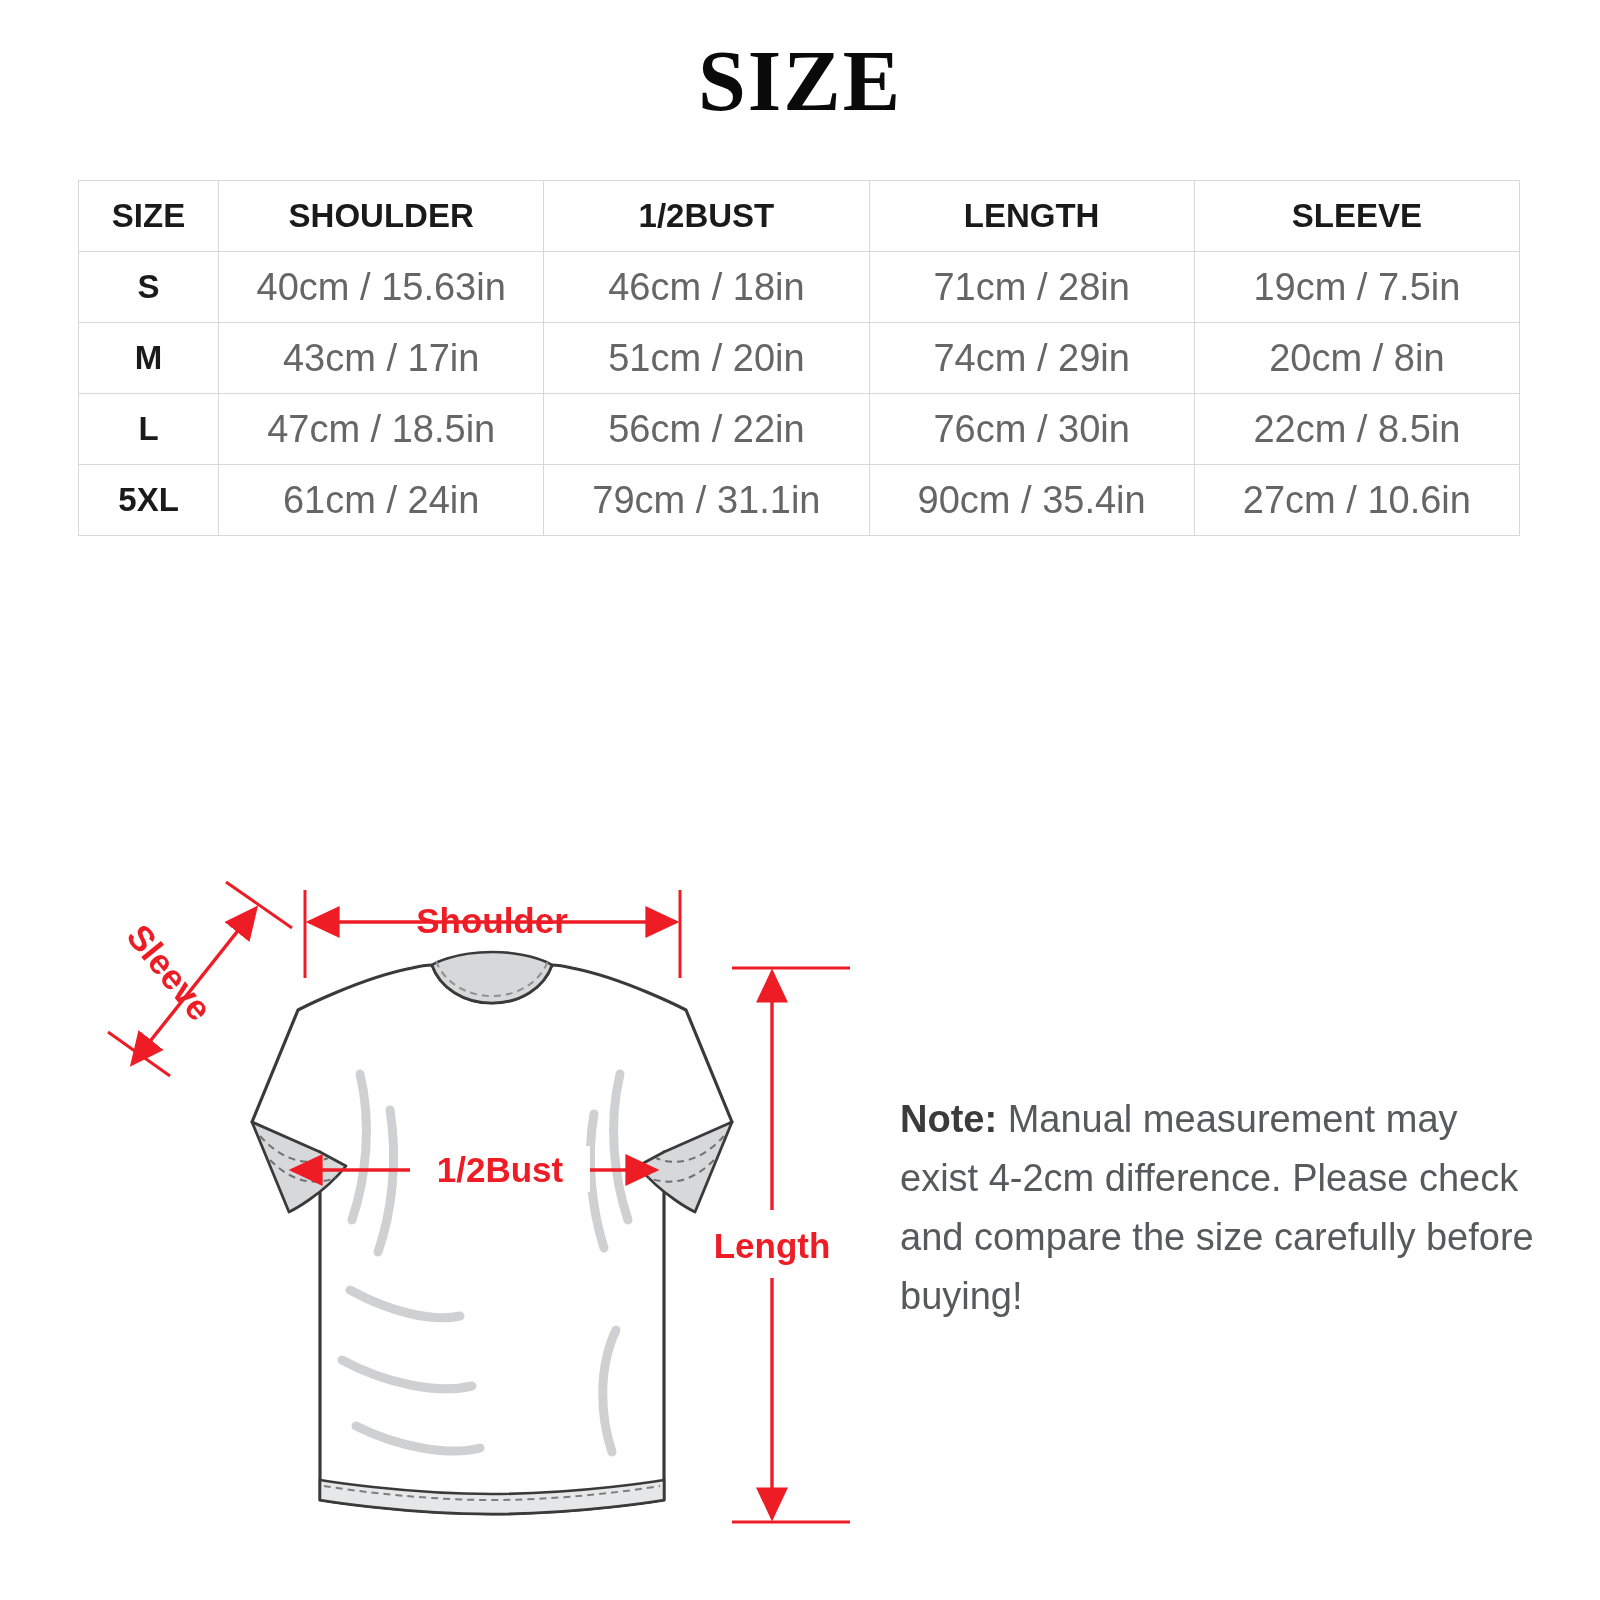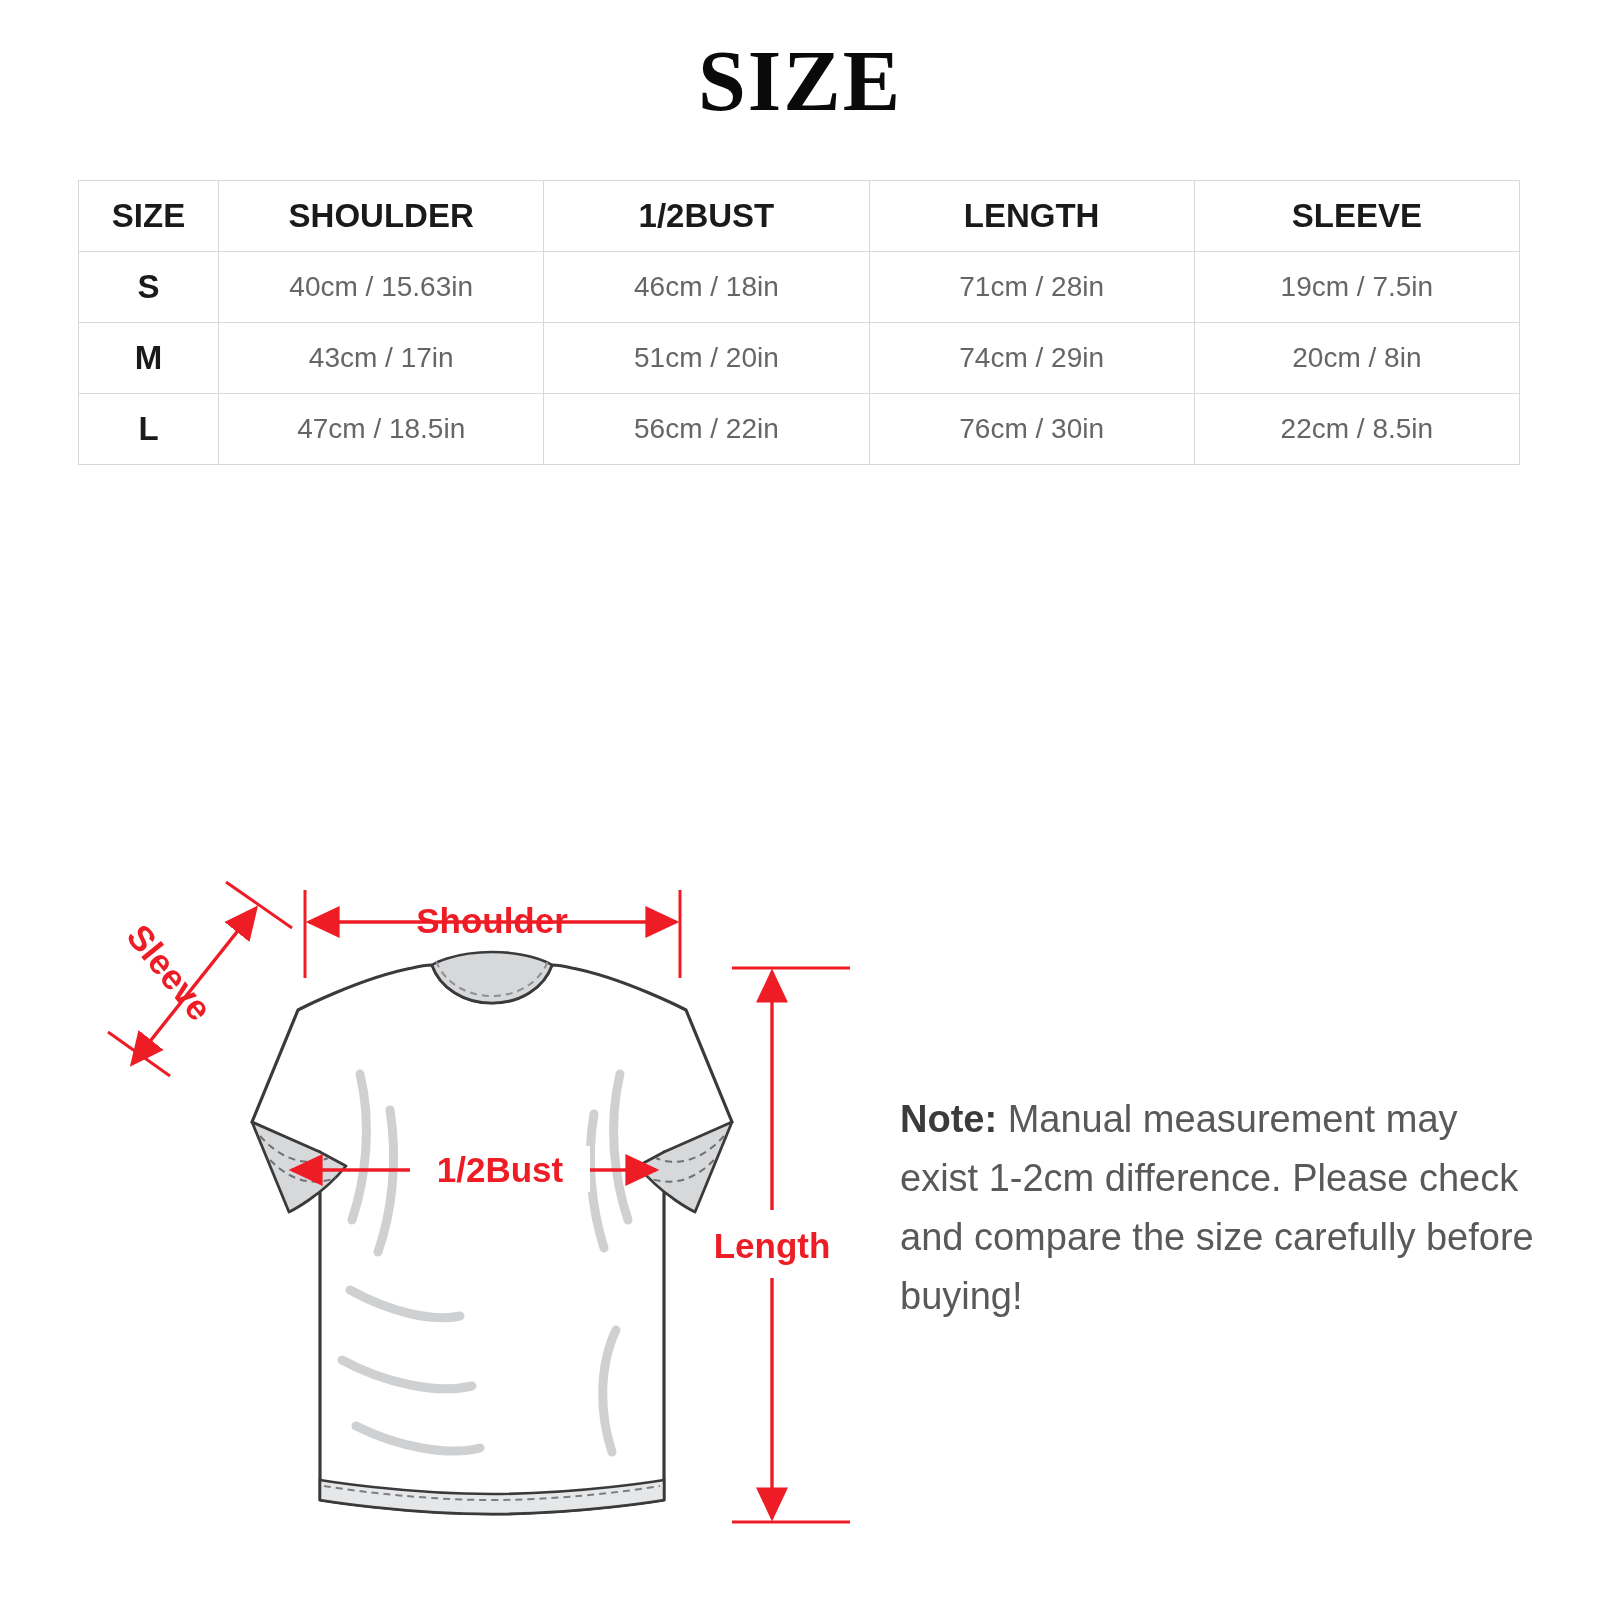--- a/index.html
+++ b/index.html
@@ -50,21 +50,21 @@
     font-size: 33px;
     font-weight: 700;
     color: #1a1a1a;
   }
   .size-table td.size-cell {
     font-size: 33px;
     font-weight: 700;
     color: #1a1a1a;
   }
   .size-table td.val {
-    font-size: 28px;
+    font-size: 38px;
     font-weight: 400;
     color: #666666;
   }
   .col-size   { width: 140px; }
   .col-normal { width: 325px; }
 
   
   .diagram {
     position: absolute;
     left: 60px;
@@ -126,20 +126,27 @@
       <td class="val">51cm / 20in</td>
       <td class="val">74cm / 29in</td>
       <td class="val">20cm / 8in</td>
     </tr>
     <tr>
       <td class="size-cell">L</td>
       <td class="val">47cm / 18.5in</td>
       <td class="val">56cm / 22in</td>
       <td class="val">76cm / 30in</td>
       <td class="val">22cm / 8.5in</td>
+    </tr>
+    <tr>
+      <td class="size-cell">5XL</td>
+      <td class="val">61cm / 24in</td>
+      <td class="val">79cm / 31.1in</td>
+      <td class="val">90cm / 35.4in</td>
+      <td class="val">27cm / 10.6in</td>
     </tr>
   </tbody>
 </table>
 
 <div class="diagram">
   <svg width="800" height="700" viewBox="0 0 800 700" xmlns="http://www.w3.org/2000/svg">
     <defs>
       <marker id="arrR" markerWidth="11" markerHeight="11" refX="9" refY="5.5" orient="auto">
         <path d="M0,0.8 L10,5.5 L0,10.2 Z" fill="#ee1c25"></path>
       </marker>
@@ -222,14 +229,14 @@
       <line x1="672" y1="108" x2="790" y2="108" stroke-width="3"></line>
       <line x1="672" y1="662" x2="790" y2="662" stroke-width="3"></line>
       <line x1="712" y1="112" x2="712" y2="658" stroke-width="3.4" marker-start="url(#arrL)" marker-end="url(#arrR)"></line>
     </g>
     <rect x="662" y="350" width="102" height="68" fill="#ffffff"></rect>
     <text x="712" y="398" text-anchor="middle" font-family="Liberation Sans, sans-serif" font-size="35" font-weight="700" fill="#ee1c25">Length</text>
   </svg>
 </div>
 
 <div class="note">
-  <b>Note:</b><span> Manual measurement may exist 1-2cm difference. Please check and compare the size carefully before buying!</span>
+  <b>Note:</b><span> Manual measurement may exist 4-2cm difference. Please check and compare the size carefully before buying!</span>
 </div>
 
 </body></html>

